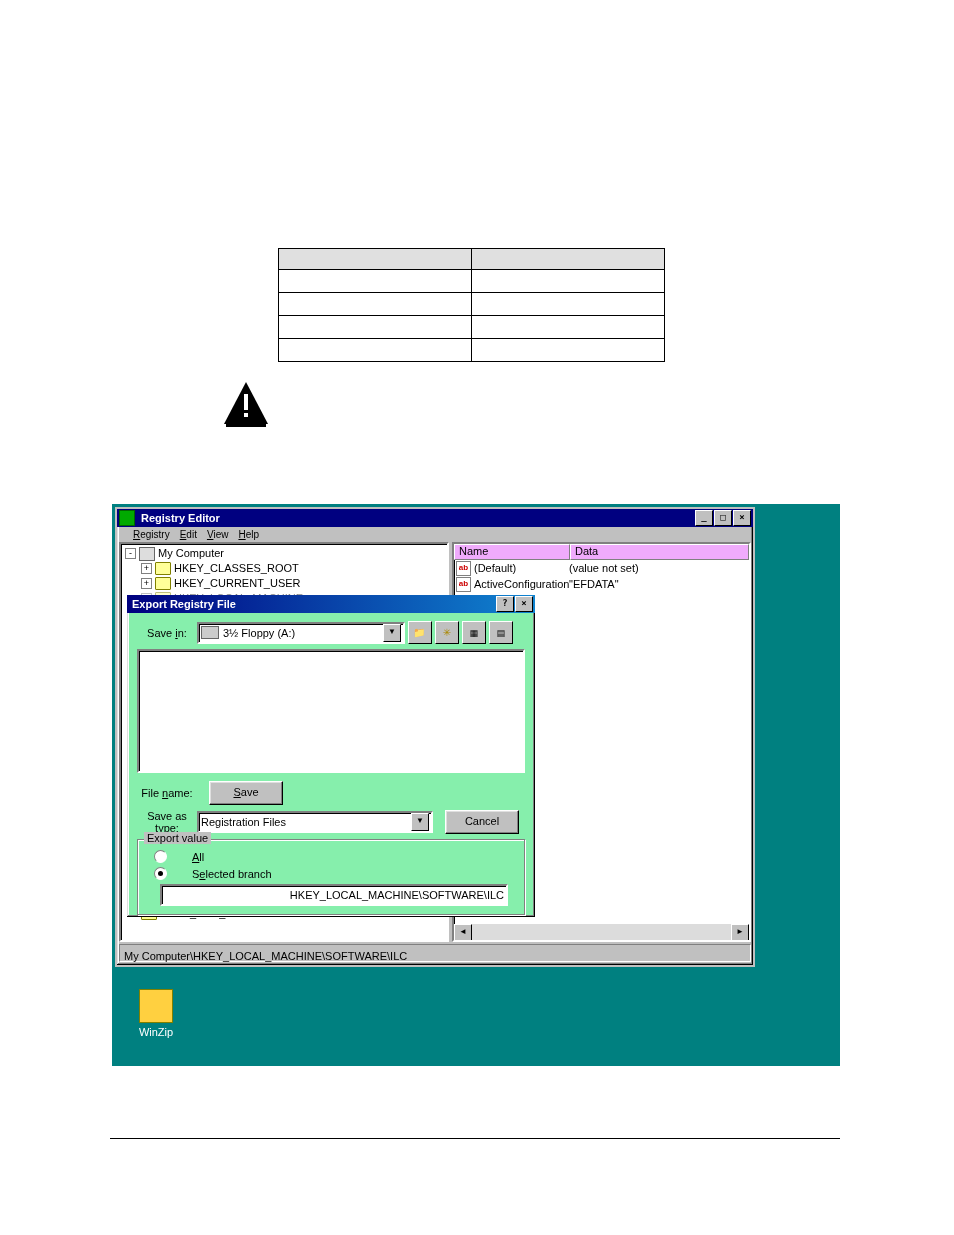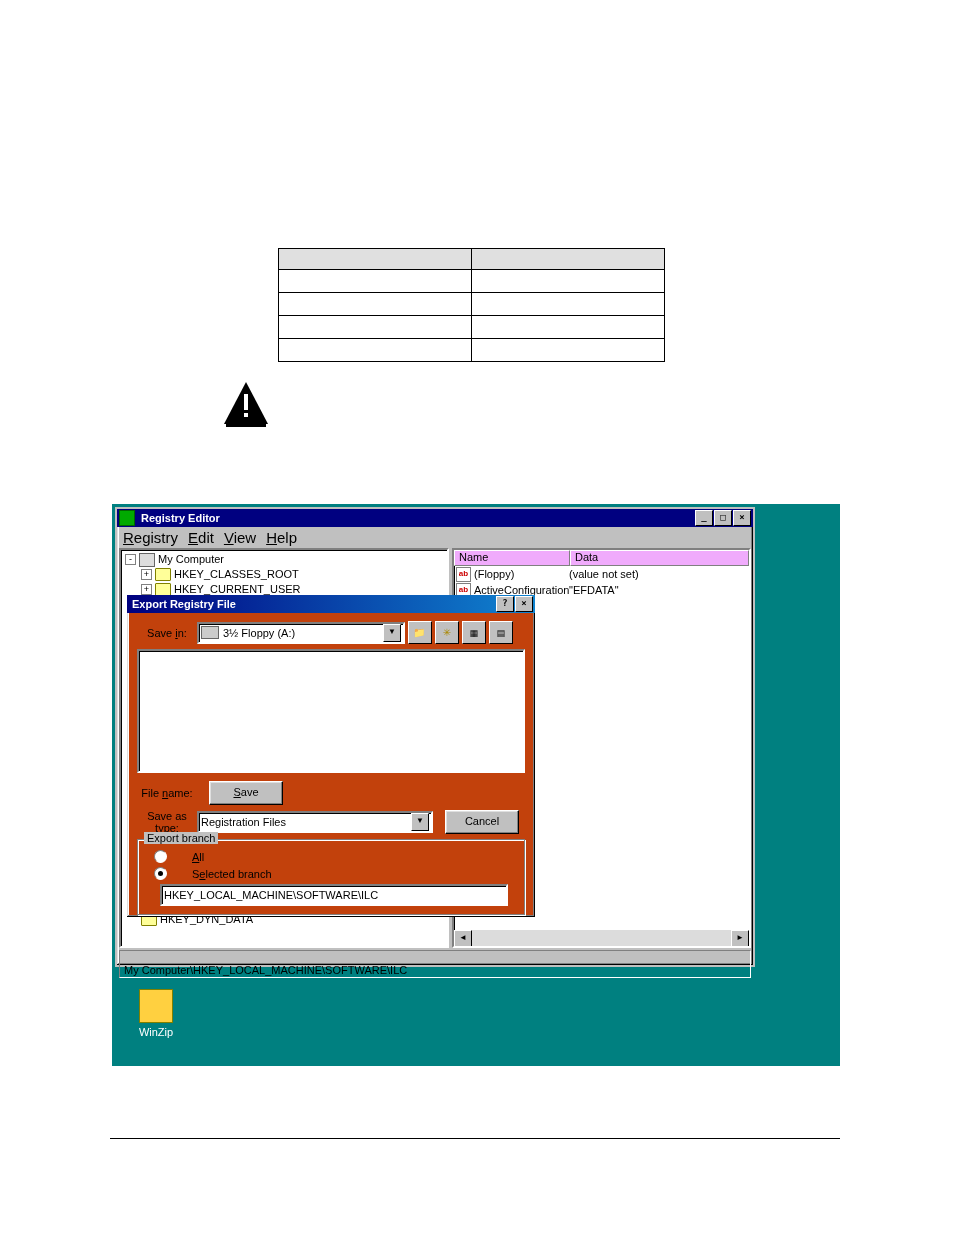--- a/index.html
+++ b/index.html
@@ -90,22 +90,22 @@
   font-size: 9px;
   text-align: center;
   line-height: 12px;
   color: #000;
   font-family: "Marlett", monospace;
   cursor: default;
 }
 .menubar {
   display: flex;
   gap: 10px;
-  padding: 2px 6px;
-  font-size: 15px;
+  padding: 2px 16px;
+  font-size: 10px;
 }
 .menubar span { cursor: default; }
 .menubar u { text-decoration: underline; }
 .content {
   display: flex;
   height: 400px;
   margin: 0 2px;
 }
 .pane-left, .pane-right {
   background: #fff;
@@ -190,21 +190,21 @@
 .tree-indent1 { padding-left: 16px; }
 
 .statusbar {
   margin: 2px;
   height: 18px;
   display: flex;
 }
 .status-cell {
   border: 1px solid;
   border-color: #808080 #fff #fff #808080;
-  padding: 13px 4px;
+  padding: 5px 4px;
   flex: 1;
   font-size: 11px;
 }
 
 .scrollbar-h {
   height: 16px;
   background: #dcdcdc;
   display: flex;
   margin-top: auto;
 }
@@ -218,21 +218,21 @@
   line-height: 14px;
 }
 .scroll-track { flex: 1; }
 
 .dialog {
   position: absolute;
   top: 91px;
   left: 15px;
   width: 408px;
   height: 322px;
-  background: #c2410c;
+  background: #86efac;
   box-shadow: inset -1px -1px #000, inset 1px 1px #dfdfdf, inset -2px -2px #808080, inset 2px 2px #fff;
 }
 .dlg-body {
   padding: 8px 10px;
 }
 .dlg-row {
   display: flex;
   align-items: center;
   margin-bottom: 5px;
 }
@@ -244,20 +244,21 @@
 .combo, .textbox {
   background: #fff;
   border: 2px solid;
   border-color: #808080 #fff #fff #808080;
   box-shadow: inset 1px 1px #000;
   height: 18px;
   padding: 0 2px;
   font-size: 11px;
   display: flex;
   align-items: center;
+  justify-content: flex-end;
 }
 .combo-btn {
   width: 16px; height: 16px;
   margin-left: auto;
   background: #c0c0c0;
   border: 1px solid;
   border-color: #fff #000 #000 #fff;
   text-align: center;
   font-size: 8px;
   line-height: 14px;
@@ -443,21 +444,21 @@
               </div>
           </div>
         </div>
         <div class="pane-right">
           <div class="col-headers">
             <div class="col-header" style="width:110px">Name</div>
             <div class="col-header" style="flex:1">Data</div>
           </div>
           <div class="list-row">
             <span class="ab-icon">ab</span>
-            <span style="width:95px">(Floppy)</span>
+            <span style="width:95px">(Default)</span>
             <span>(value not set)</span>
           </div>
           <div class="list-row">
             <span class="ab-icon">ab</span>
             <span style="width:95px">ActiveConfiguration</span>
             <span>"EFDATA"</span>
           </div>
           <div class="scrollbar-h">
             <div class="scroll-btn">◄</div>
             <div class="scroll-track"></div>
@@ -496,21 +497,21 @@
         </div>
         <div class="dlg-row">
           <span class="dlg-label">Save as <u>t</u>ype:</span>
           <div class="combo" style="width:228px">
             <span>Registration Files</span>
             <span class="combo-btn">▼</span>
           </div>
           <div class="btn">Cancel</div>
         </div>
         <div class="groupbox">
-          <span class="groupbox-title">Export branch</span>
+          <span class="groupbox-title">Export value</span>
           <div class="radio">
             <span class="radio-circle"></span>
             <span><u>A</u>ll</span>
           </div>
           <div class="radio">
             <span class="radio-circle">
                 <span class="radio-dot"></span>
               </span>
             <span>S<u>e</u>lected branch</span>
           </div>

